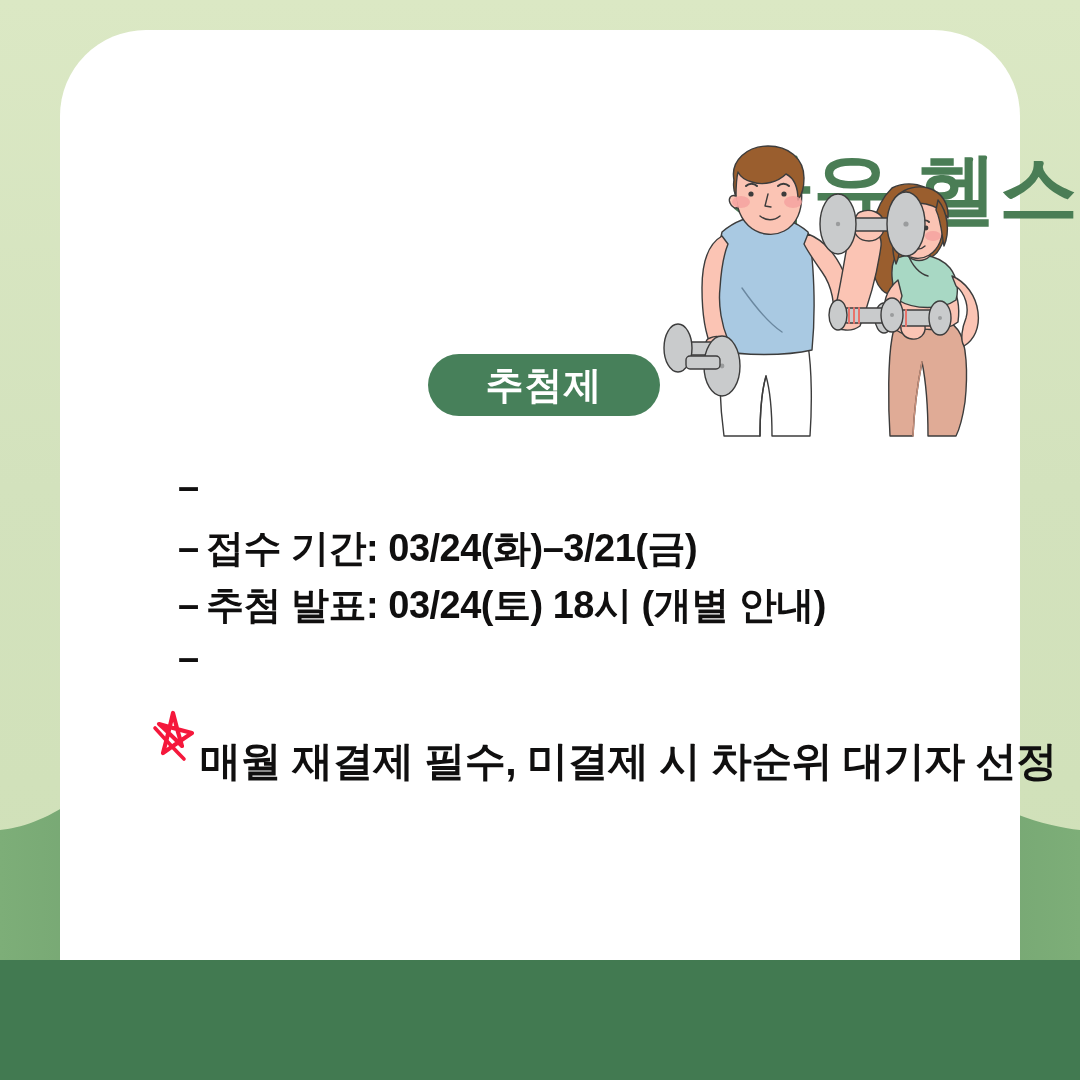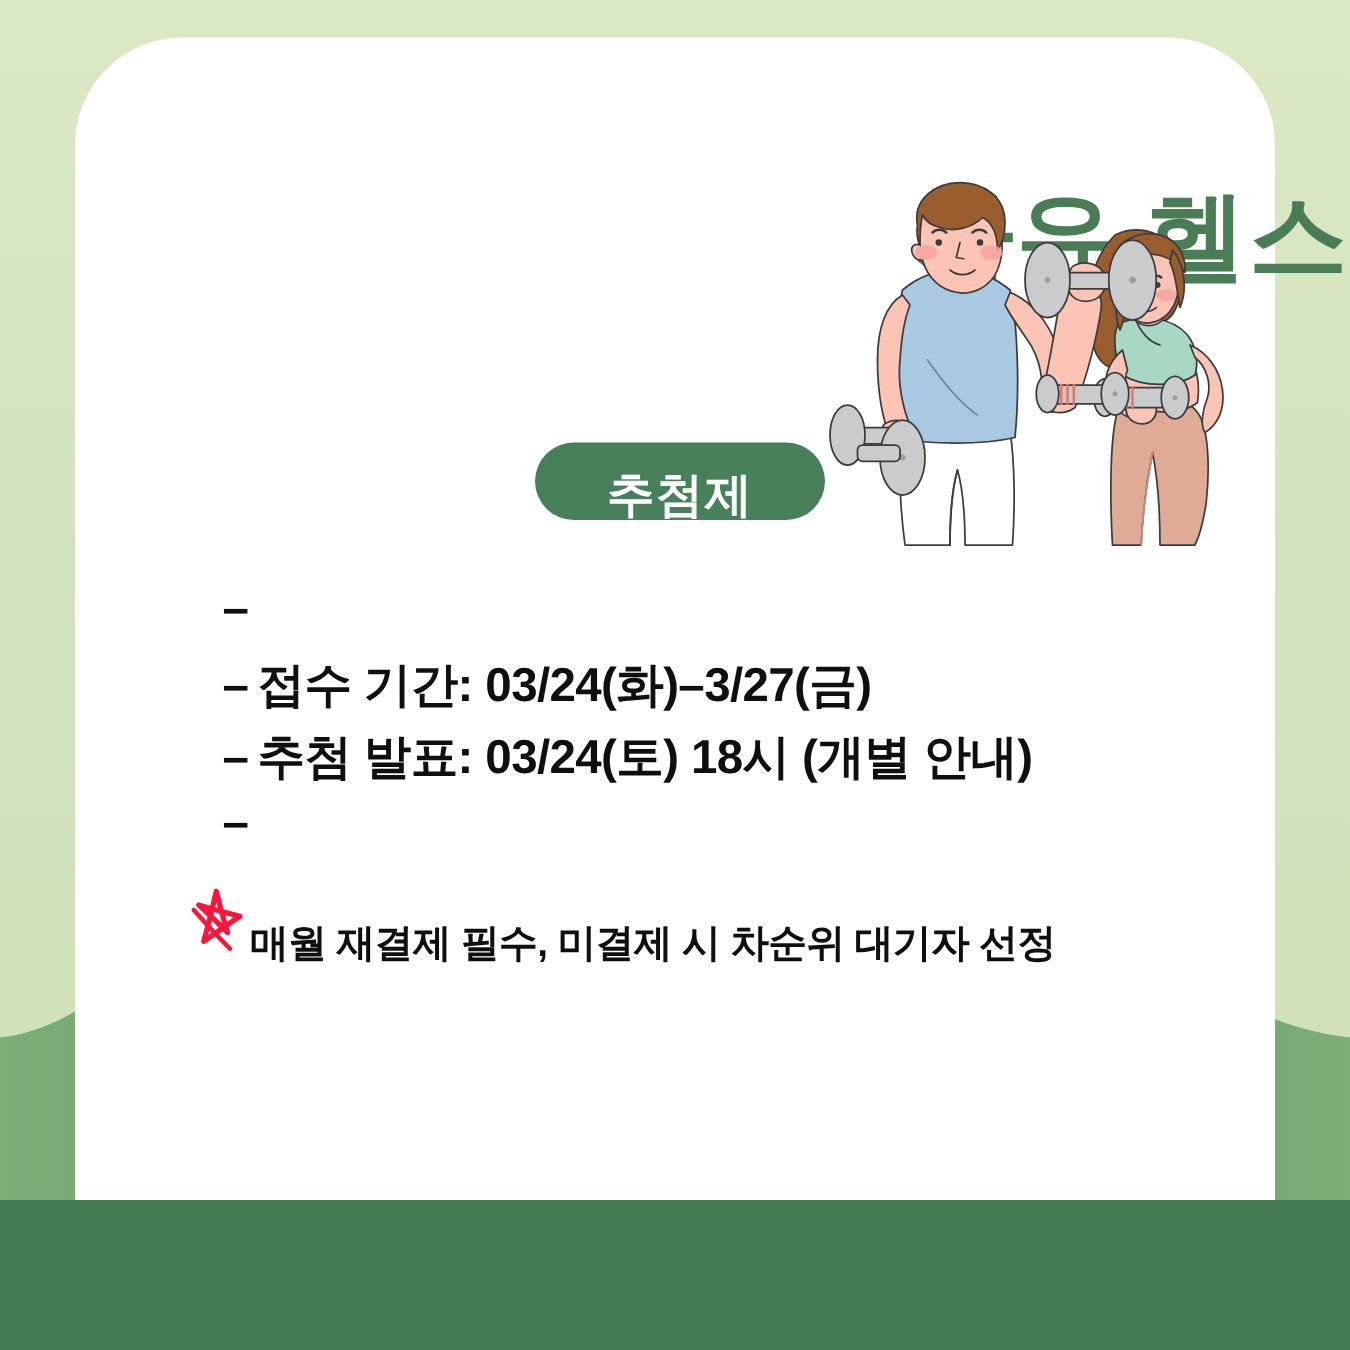--- a/index.html
+++ b/index.html
@@ -62,21 +62,21 @@
   
   #badge {
     position: absolute;
     left: 428px;
     top: 354px;
     width: 232px;
     height: 62px;
     background: #47805a;
     border-radius: 34px;
     display: flex;
-    align-items: flex-end;
+    align-items: center;
     justify-content: center;
   }
   #badge-label {
     color: #ffffff;
     font-size: 38px;
     font-weight: 700;
     letter-spacing: 1px;
     line-height: 1;
     white-space: nowrap;
   }
@@ -119,21 +119,21 @@
     position: absolute;
     left: 0;
     top: 0;
     width: 62px;
     height: 62px;
   }
   #footnote-text {
     position: absolute;
     left: 58px;
     top: 28px;
-    font-size: 31px;
+    font-size: 41px;
     font-weight: 700;
     color: #100f0f;
     white-space: nowrap;
     letter-spacing: -0.5px;
   }
 
   
   #illustration {
     position: absolute;
     left: 660px;
@@ -315,21 +315,21 @@
   <div id="badge">
     <span id="badge-label">추첨제</span>
   </div>
 
   <div id="bullets">
     <div class="bullet-row">
       <span class="bullet-dash">–</span>
     </div>
     <div class="bullet-row">
       <span class="bullet-dash">–</span>
-      <span class="bullet-text">접수 기간: 03/24(화)–3/27(금)</span>
+      <span class="bullet-text">접수 기간: 03/24(화)–3/21(금)</span>
     </div>
     <div class="bullet-row">
       <span class="bullet-dash">–</span>
       <span class="bullet-text">추첨 발표: 03/24(토) 18시 (개별 안내)</span>
     </div>
     <div class="bullet-row">
       <span class="bullet-dash">–</span>
     </div>
   </div>
 

